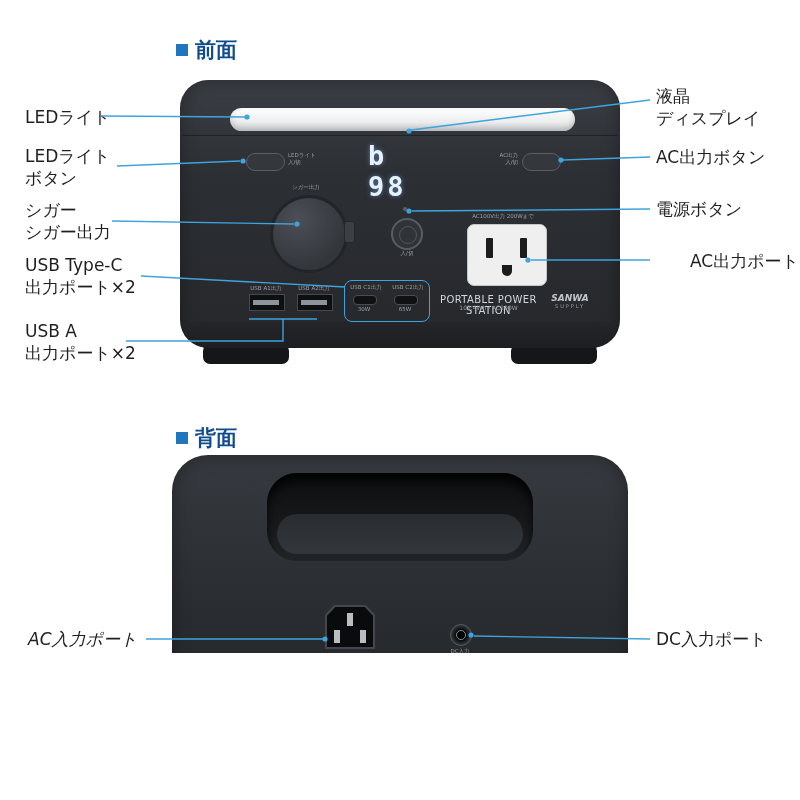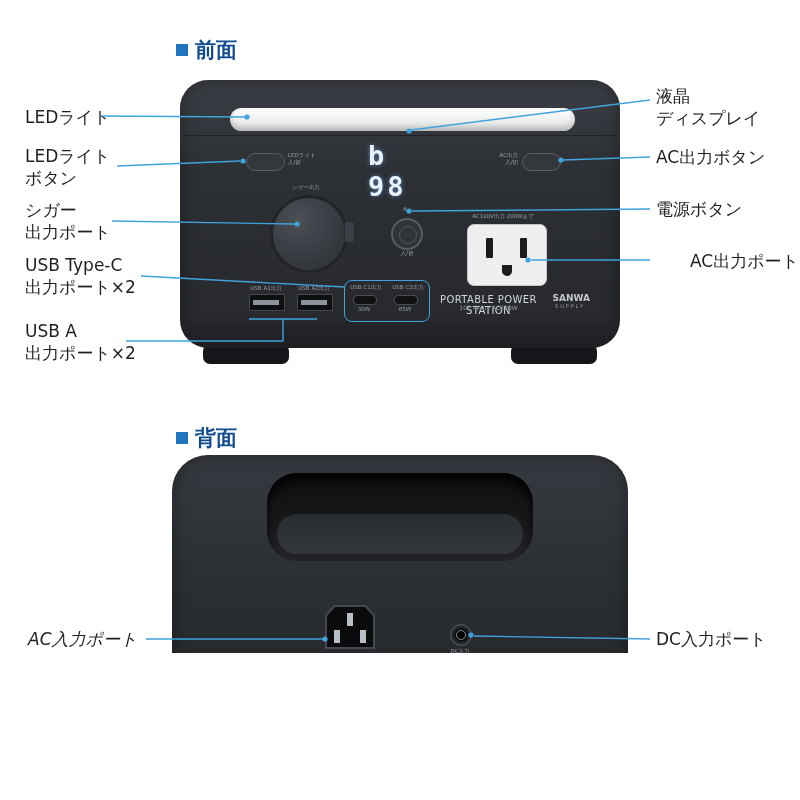--- a/index.html
+++ b/index.html
@@ -39,21 +39,21 @@
 
   <div class="abs sec-header" style="left:176px;top:36px;">
     <span class="sq"></span>
     <span>前面</span>
   </div>
 
   <div class="abs label" style="left:25px;top:106px;">LEDライト</div>
   <div class="abs label pre" style="left:25px;top:145px;">LEDライト
 ボタン</div>
   <div class="abs label pre" style="left:25px;top:199px;">シガー
-出力ポート</div>
+シガー出力</div>
   <div class="abs label pre" style="left:25px;top:254px;">USB Type-C
 出力ポート×2</div>
   <div class="abs label pre" style="left:25px;top:320px;">USB A
 出力ポート×2</div>
 
   <div class="abs label pre" style="left:656px;top:85px;">液晶
 ディスプレイ</div>
   <div class="abs label" style="left:656px;top:146px;">AC出力ボタン</div>
   <div class="abs label" style="left:656px;top:198px;">電源ボタン</div>
   <div class="abs label" style="left:690px;top:250px;">AC出力ポート</div>
@@ -107,21 +107,21 @@
     <div class="abs capL" style="left:346px;top:284px;width:40px;">USB C1出力</div>
     <div class="abs usb-c" style="left:353px;top:295px;width:22px;height:8px;"></div>
     <div class="abs capL" style="left:353px;top:306px;width:22px;">30W</div>
     <div class="abs capL" style="left:388px;top:284px;width:40px;">USB C2出力</div>
     <div class="abs usb-c" style="left:394px;top:295px;width:22px;height:8px;"></div>
     <div class="abs capL" style="left:394px;top:306px;width:22px;">65W</div>
 
     <div class="abs" style="left:432px;top:294px;width:113px;font-size:10px;letter-spacing:.4px;color:#d3d7db;text-align:center;">PORTABLE POWER STATION</div>
     <div class="abs" style="left:432px;top:304px;width:113px;font-size:6px;color:#9ba0a6;text-align:center;">102.4Wh / AC200W</div>
     <div class="abs" style="left:550px;top:293px;width:40px;text-align:center;">
-      <div style="font-size:9px;font-weight:bold;color:#c2c6cb;text-align:right;">SANWA</div>
+      <div style="font-size:9px;font-weight:bold;font-style:italic;color:#c2c6cb;">SANWA</div>
       <div style="font-size:5px;letter-spacing:2px;color:#9ba0a6;">SUPPLY</div>
     </div>
   </div>
 
   <div class="abs sec-header" style="left:176px;top:424px;">
     <span class="sq"></span>
     <span>背面</span>
   </div>
 
   <div class="abs label" style="left:28px;top:628px;font-style:italic;">AC入力ポート</div>

